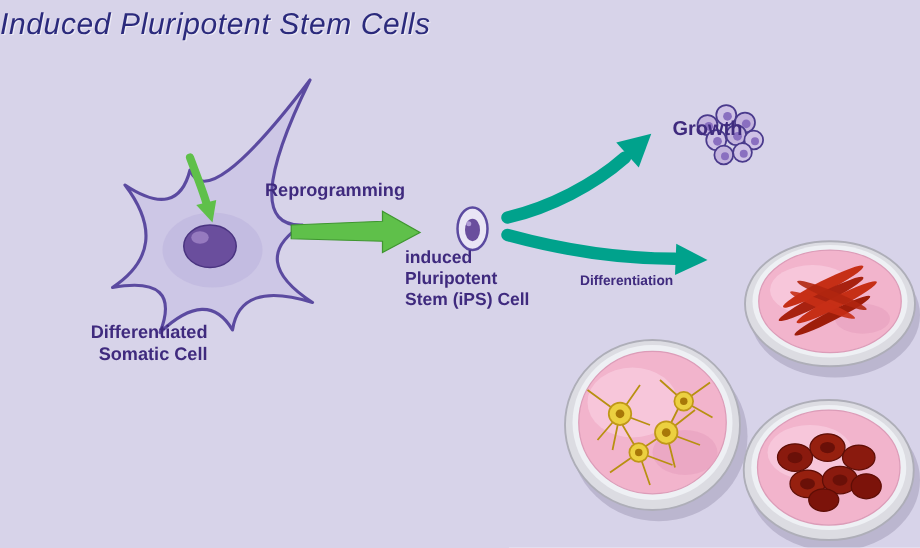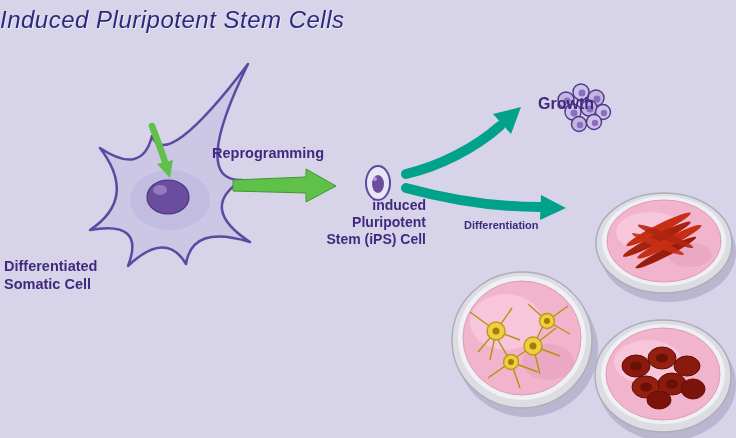--- a/index.html
+++ b/index.html
@@ -22,23 +22,23 @@
     position:absolute;
     left:0;top:6px;width:592px;
     font-size:24px;
     font-style:italic;
     font-weight:normal;
     color:#2b2a7c;
     letter-spacing:.5px;
     text-shadow:1px 1px 0 rgba(255,255,255,.55);
   }
   .intro{left:6px;top:88px;width:222px;text-align:center;font-size:14.5px;}
-  .somatic{left:4px;top:258px;width:162px;text-align:left;font-size:14.5px;}
+  .somatic{left:4px;top:258px;width:162px;text-align:right;font-size:14.5px;}
   .reprog{left:212px;top:145px;width:150px;font-size:14.5px;}
-  .ips{left:308px;top:197px;width:118px;text-align:right;font-size:14px;}
+  .ips{left:324px;top:197px;width:118px;text-align:left;font-size:14px;}
   .growth{left:538px;top:62px;width:90px;font-size:16px;margin-top:32px;}
   .diff{left:464px;top:219px;width:130px;font-size:11px;}
 </style>
 </head>
 <body>
 
 <div id="stage">
 
   <svg width="736" height="438" viewBox="0 0 736 438">
 

